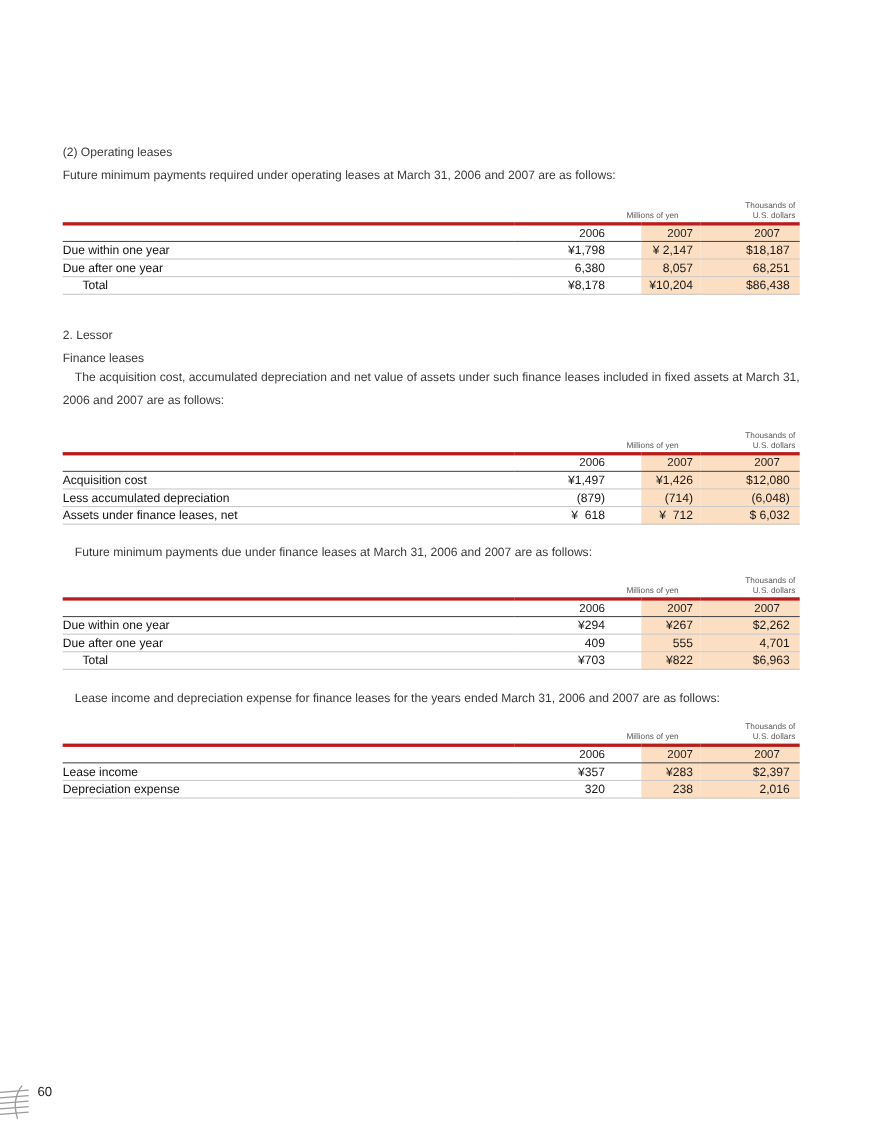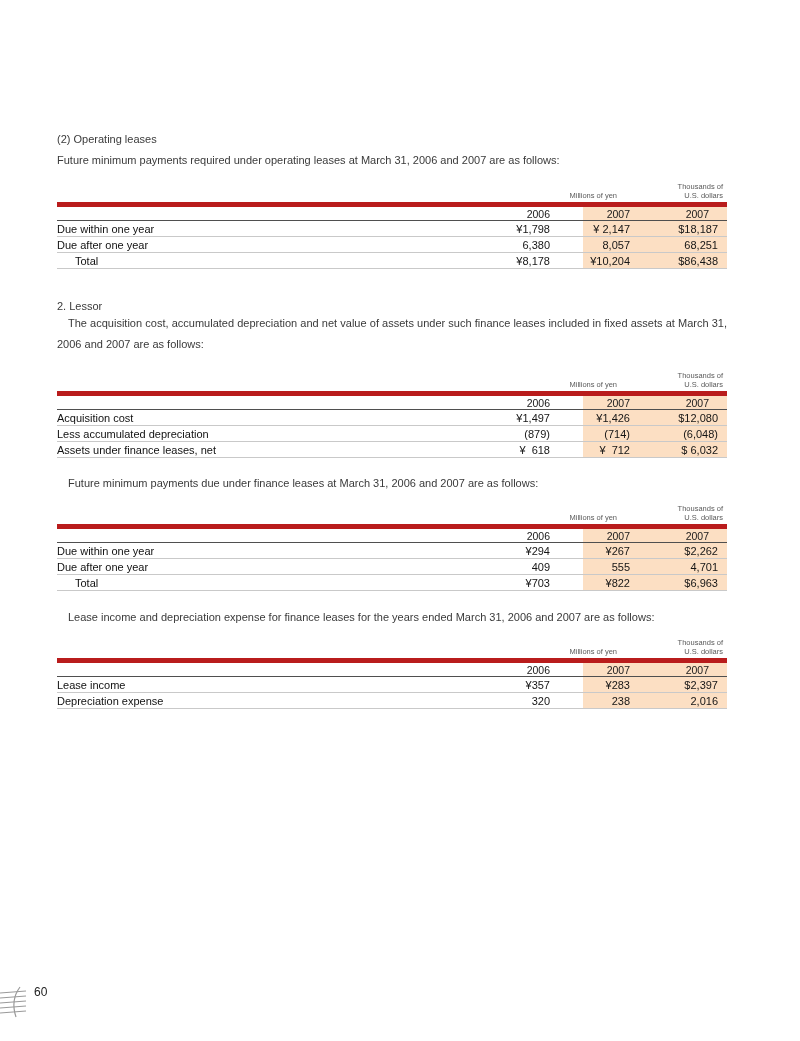--- a/index.html
+++ b/index.html
@@ -22,21 +22,21 @@
   .mt19 { margin-top:19px; }
 
   .tablewrap { margin-top:9px; }
   .tw2 { margin-top:10px; }
   .tw3 { margin-top:8px; }
   .tw4 { margin-top:8px; }
 
   table { width:100%; border-collapse:collapse; table-layout:fixed; font-size:11px; color:#151515; }
   .col-2006 { width:115px; } .col-2007 { width:54px; } .col-usd { width:90px; }
 
-  .group-row td { border-bottom:5px solid #b91c1c; font-size:7.5px; line-height:9px;
+  .group-row td { border-bottom:3px solid #b91c1c; font-size:7.5px; line-height:9px;
                   color:#5a5a5a; vertical-align:bottom; padding:6px 0 2px 0; }
   .g-yen { text-align:right; padding-right:20px !important; }
   .g-usd { text-align:right; padding-right:4px !important; }
 
   .year-row td { border-bottom:1px solid #4f4f4f; height:16px; font-size:10.5px; color:#1a1a1a; }
 
   tbody td { border-bottom:1px solid #c9c9c9; height:16px;margin-top:12px; }
   .num { text-align:right; white-space:pre; }
   .y0, .c0 { padding-right:33px; }
   .y1, .c1 { padding-right:7px; }
@@ -99,20 +99,21 @@
               <td class="lbl indent">Total</td>
               <td class="num c0">¥8,178</td>
               <td class="num c1 hl">¥10,204</td>
               <td class="num c2 hl">$86,438</td>
             </tr>
           </tbody>
       </table>
     </div>
 
     <div class="h-section h-lessor">2. Lessor</div>
+    <div class="intro h-finance">Finance leases</div>
     <div class="para para2">The acquisition cost, accumulated depreciation and net value of assets under such finance leases included in fixed assets at March 31, 2006 and 2007 are as follows:</div>
 
     <div class="tablewrap tw2">
       <table>
         <colgroup>
             <col>
             <col class="col-2006">
             <col class="col-2007">
             <col class="col-usd">
           </colgroup>

